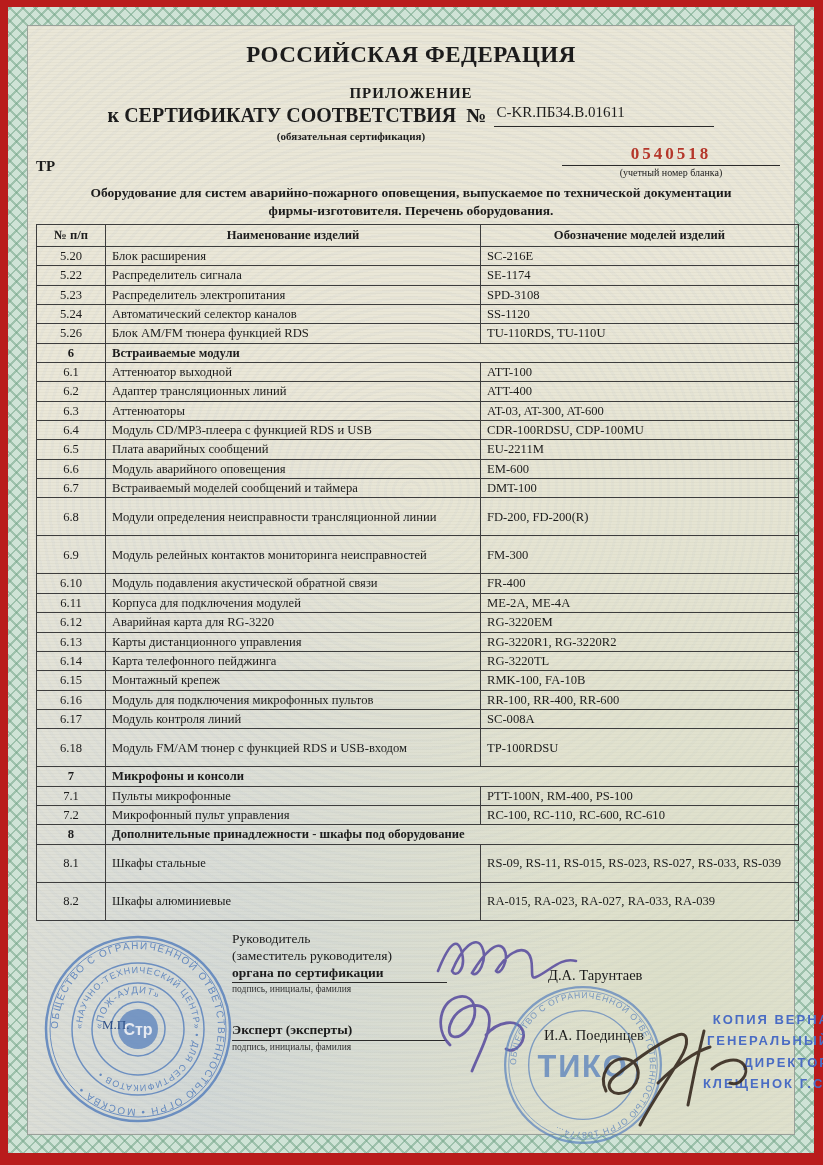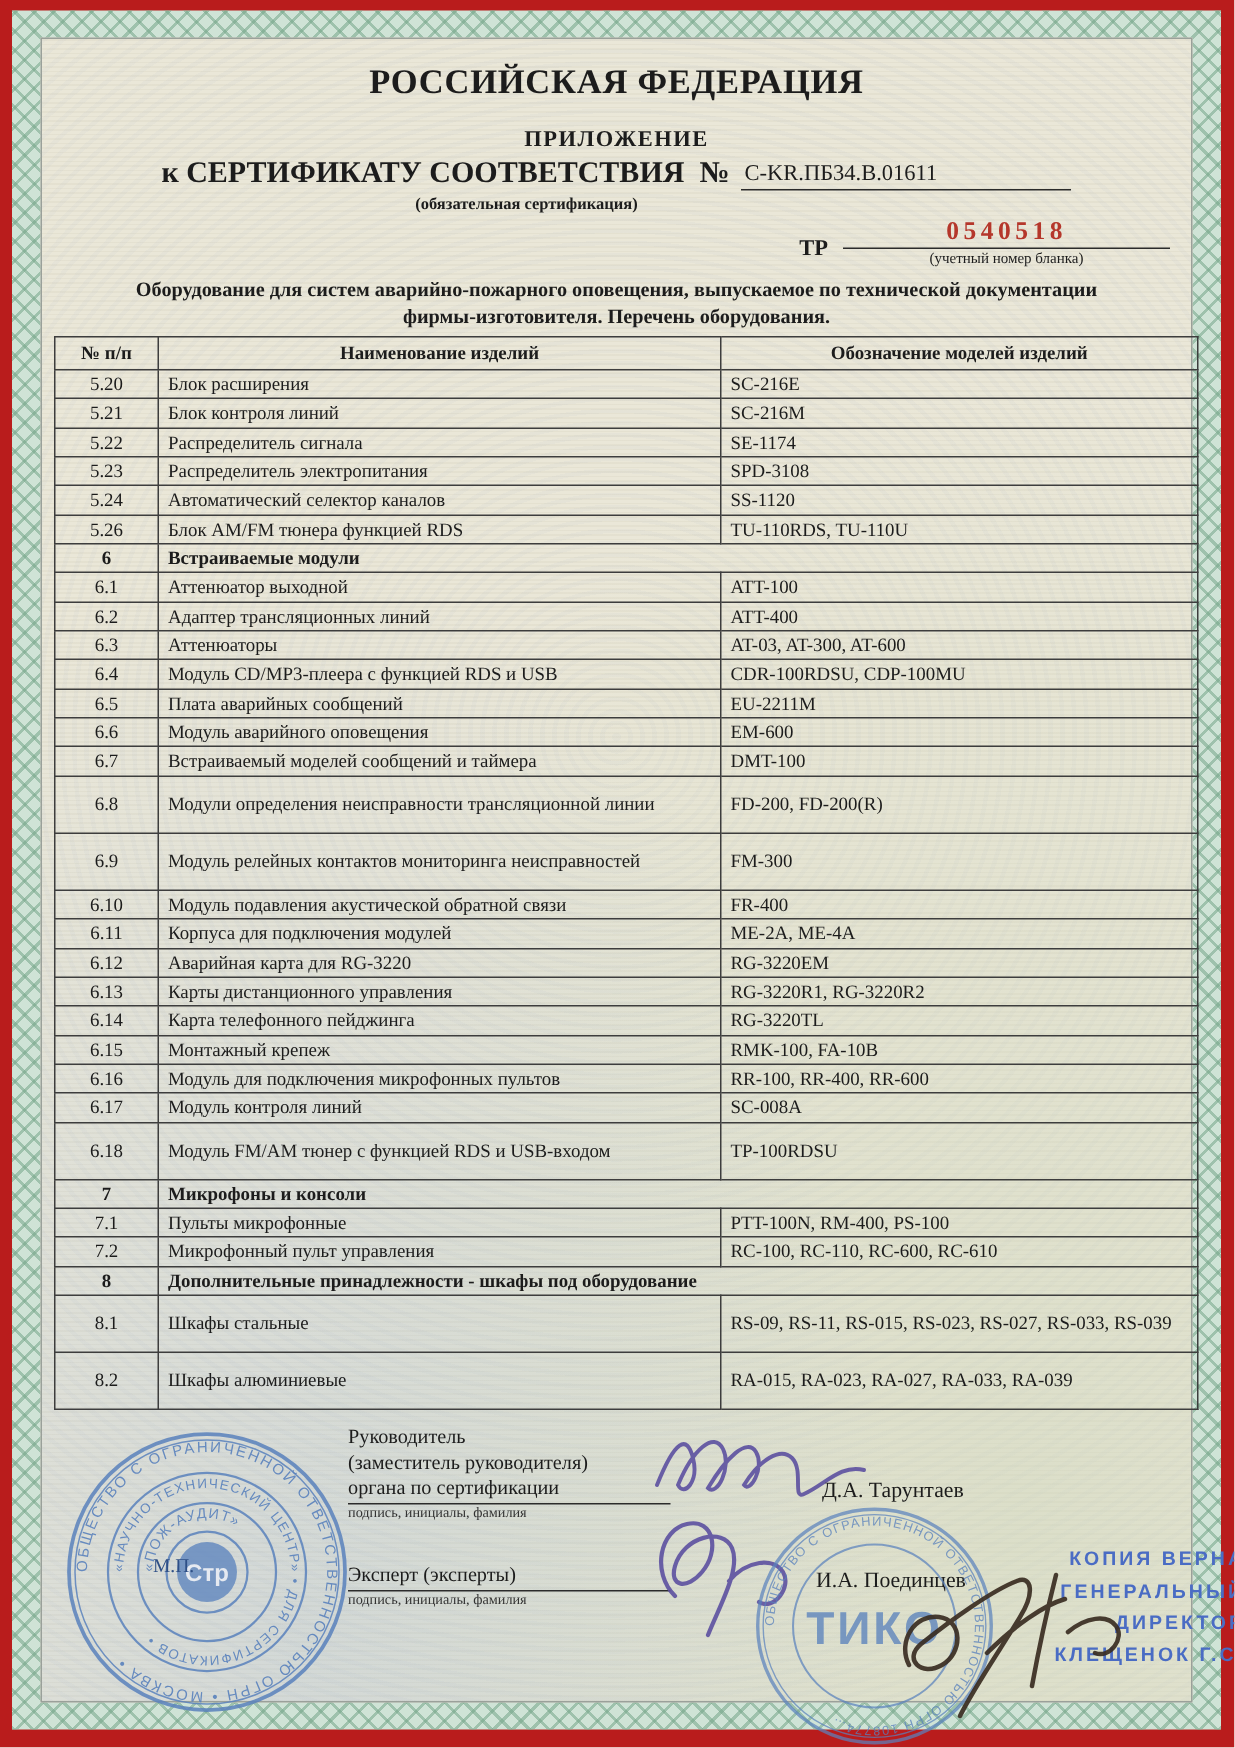--- a/index.html
+++ b/index.html
@@ -17,45 +17,45 @@
          background-color:#eae7d8;
          background-image:
            radial-gradient(ellipse at 22% 96%, rgba(150,178,212,.28), transparent 48%),
            radial-gradient(ellipse at 85% 90%, rgba(205,214,186,.5), transparent 55%),
            repeating-radial-gradient(circle at 50% 42%, rgba(150,165,195,.06) 0 3px, transparent 3px 8px),
            repeating-linear-gradient(0deg, rgba(185,178,152,.12) 0 1px, transparent 1px 3px);}
   .content{position:absolute;inset:0;padding:8px 8px 0 8px;}
 
   .t-country{margin-top:8px;text-align:center;font-size:23px;font-weight:bold;letter-spacing:.5px;}
   .t-app{margin-top:17px;text-align:center;font-size:15px;font-weight:bold;letter-spacing:1px;}
-  .cert-line{margin-top:2px;display:flex;justify-content:center;align-items:flex-end;gap:8px;}
+  .cert-line{margin-top:2px;display:flex;justify-content:center;gap:8px;}
   .cert-line .lbl{font-size:20px;font-weight:bold;white-space:nowrap;}
   .cert-num{display:inline-block;width:218px;border-bottom:1.5px solid #2b2b2b;
             font-size:15px;padding:0 0 1px 2px;}
   .oblig{margin-top:3px;margin-left:-120px;text-align:center;font-size:11px;font-weight:bold;}
-  .tr-row{display:flex;justify-content:flex-end;align-items:flex-end;margin:2px 6px 0 0;}
+  .tr-row{display:flex;justify-content:space-between;align-items:flex-end;margin:2px 6px 0 0;}
   .tr-lbl{font-size:15px;font-weight:bold;margin-right:10px;padding-bottom:3px;}
   .tr-box{width:218px;text-align:center;}
   .tr-num{display:block;border-bottom:1.5px solid #2b2b2b;color:#b5372b;font-size:17px;
           letter-spacing:3px;font-weight:bold;padding-bottom:1px;}
   .tr-note{display:block;font-size:10px;margin-top:1px;}
   .intro{margin:6px auto 4px auto;width:88%;text-align:center;font-weight:bold;font-size:13.5px;line-height:1.35;}
 
   table.list{border-collapse:collapse;width:763px;margin:2px auto 0 auto;}
   table.list td,table.list th{border:1px solid #3d3d3d;padding:1px 6px;font-size:12.6px;line-height:1.3;
         vertical-align:middle;background:transparent;}
   table.list th{font-weight:bold;text-align:center;padding:2px 4px;}
   td.c-num{text-align:center;width:56px;}
   td.c-name{width:362px;}
   td.c-model{width:305px;}
   tr.sec td{font-weight:bold;}
 
   .footer{position:relative;height:225px;margin-top:4px;}
   .sig-block{position:absolute;left:196px;top:6px;width:215px;font-size:13.5px;line-height:1.25;}
-  .sig-line{border-bottom:1px solid #2b2b2b;padding-bottom:1px;}
+  .sig-line{border-bottom:1px solid #2b2b2b;padding-bottom:1px;font-weight:bold;}
   .sig-note{font-size:9.5px;color:#333;margin-top:1px;}
   .expert{margin-top:26px;}
   .name1{position:absolute;left:512px;top:42px;font-size:14.5px;}
   .name2{position:absolute;left:508px;top:102px;font-size:14.5px;}
   .copy-stamp{position:absolute;left:586px;top:84px;color:#4a6cc4;
               font-family:"Liberation Sans",sans-serif;font-weight:bold;
               font-size:13px;letter-spacing:2px;line-height:1.65;text-align:right;width:208px;}
   .stampL{position:absolute;left:2px;top:4px;}
   .stampR{position:absolute;left:452px;top:54px;opacity:.9;}
   .sig1{position:absolute;left:396px;top:2px;}
@@ -97,25 +97,20 @@
             <th>№ п/п</th>
             <th>Наименование изделий</th>
             <th>Обозначение моделей изделий</th>
           </tr>
         </thead>
         <tbody id="rows">
             <tr>
               <td class="c-num">5.20</td>
               <td class="c-name">Блок расширения</td>
               <td class="c-model">SC-216E</td>
-            </tr>
-            <tr>
-              <td class="c-num">5.21</td>
-              <td class="c-name">Блок контроля линий</td>
-              <td class="c-model">SC-216M</td>
             </tr>
             <tr>
               <td class="c-num">5.22</td>
               <td class="c-name">Распределитель сигнала</td>
               <td class="c-model">SE-1174</td>
             </tr>
             <tr>
               <td class="c-num">5.23</td>
               <td class="c-name">Распределитель электропитания</td>
               <td class="c-model">SPD-3108</td>

